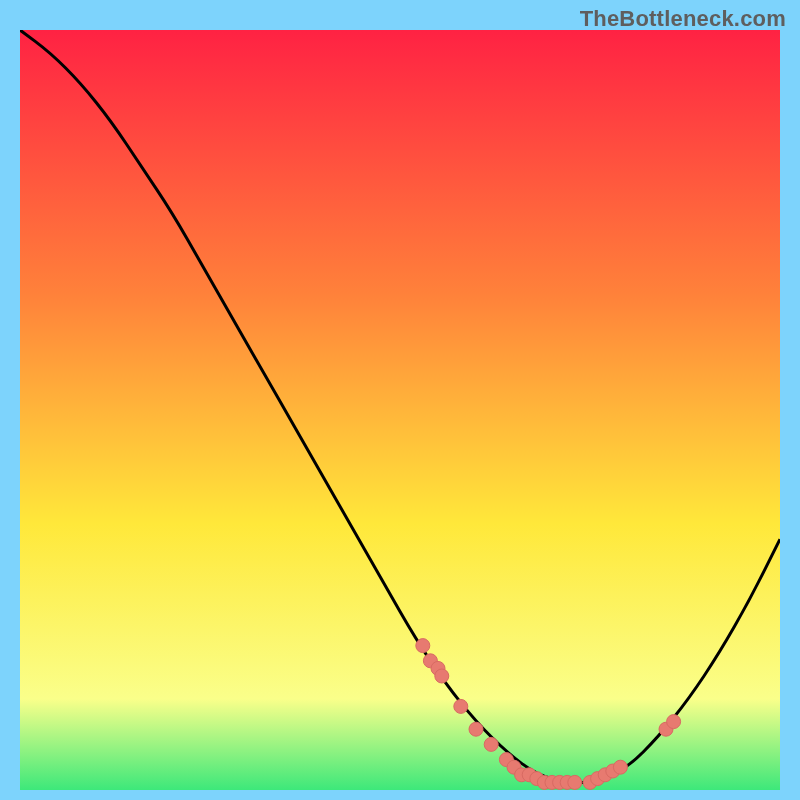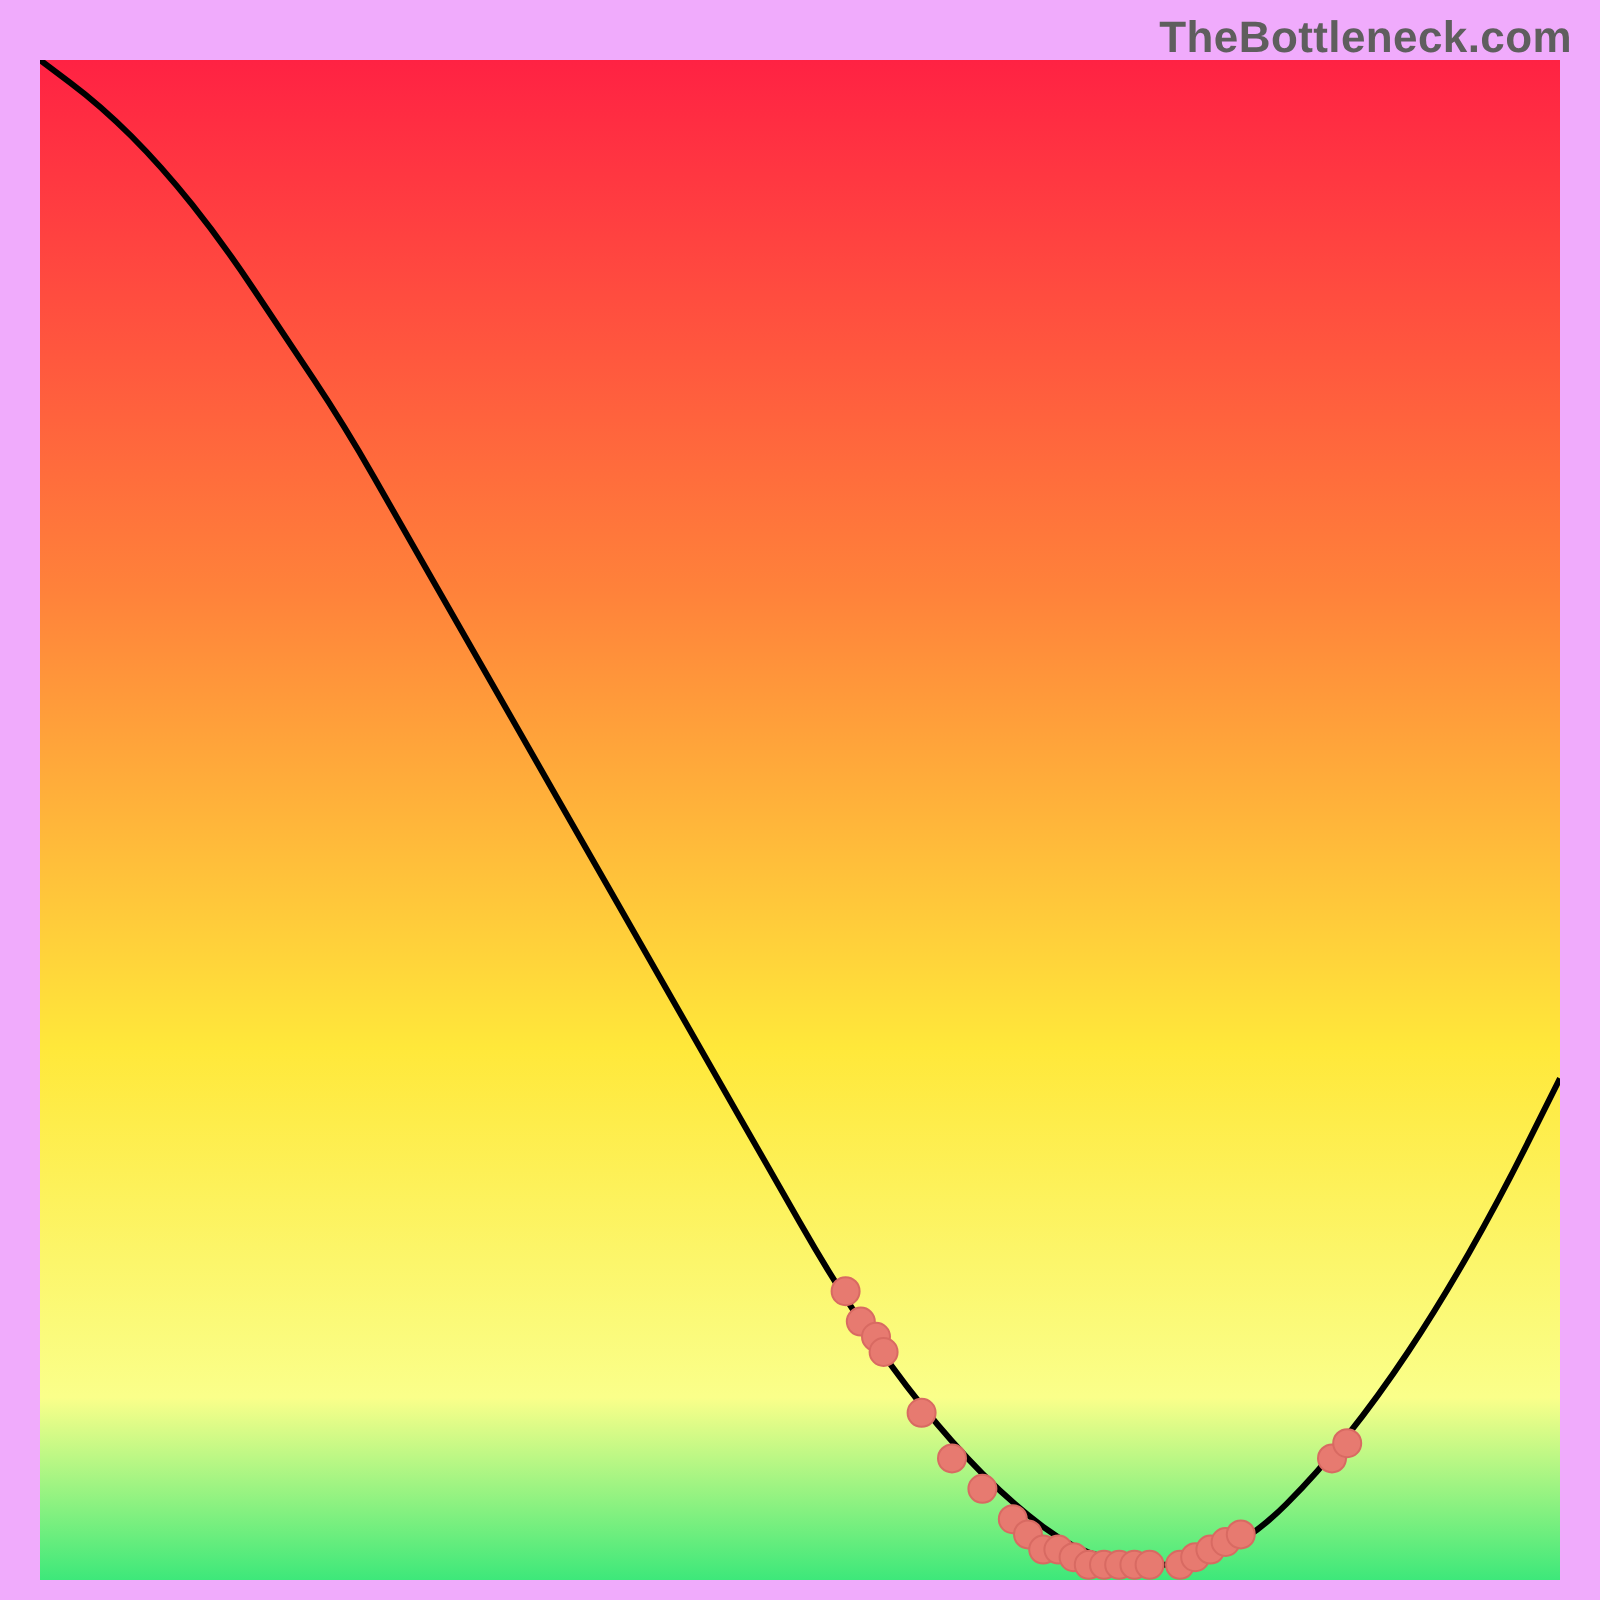--- a/index.html
+++ b/index.html
@@ -1,21 +1,21 @@
 <!DOCTYPE html>
 <html><head>
 <meta charset="utf-8">
 <style>
   * { margin: 0; padding: 0; box-sizing: border-box; }
   html, body { width: 800px; height: 800px; background: #000; overflow: hidden; }
   .frame {
     position: absolute;
     left: 0; top: 0;
     width: 800px; height: 800px;
-    background: #f0abfc;
+    background: #7dd3fc;
     text-align: right;
   }
   .watermark {
     position: absolute;
     top: 6px;
     right: 14px;
     font-family: Arial, Helvetica, sans-serif;
     font-size: 22px;
     font-weight: bold;
     color: #5f5e5e;

